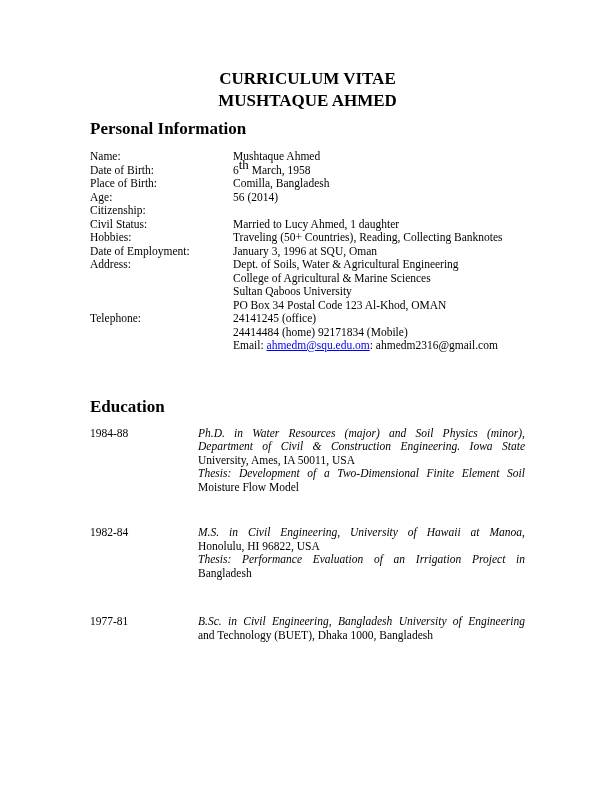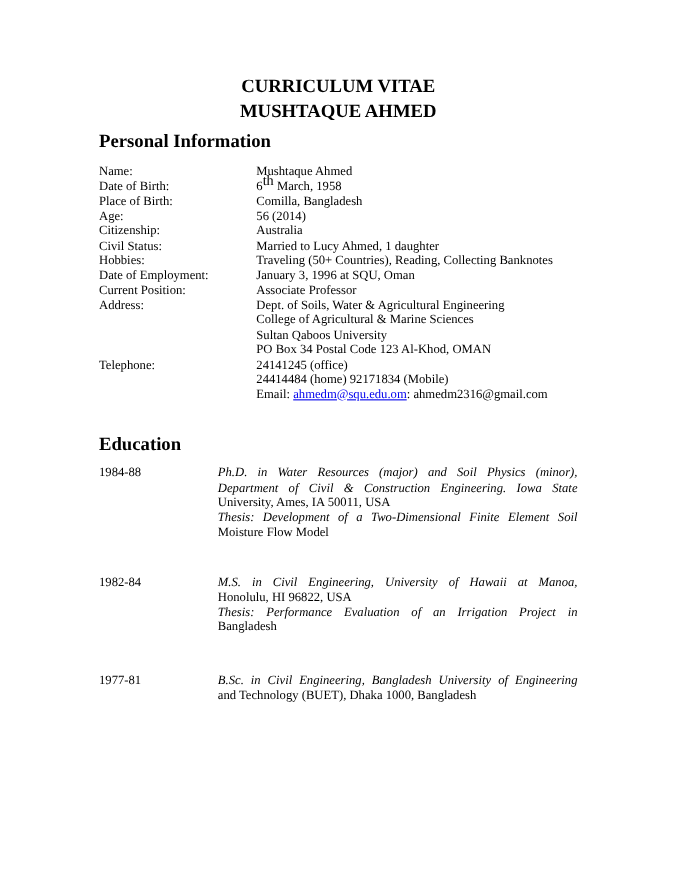--- a/index.html
+++ b/index.html
@@ -21,21 +21,21 @@
     font-weight: bold;
     font-size: 17px;
     line-height: 22px;
   }
   .section-heading {
     font-weight: bold;
     font-size: 17px;
     line-height: 19px;
   }
   .heading-personal { margin-top: 7px; }
-  .heading-education { margin-top: 28px; }
+  .heading-education { margin-top: 44px; }
   .pi-rows { margin-top: 12px; }
   .pi-row { display: flex; }
   .pi-label { flex: 0 0 143px; width: 143px; }
   .pi-value { flex: 1 1 auto; white-space: nowrap; }
   .pi-line { white-space: nowrap; }
   sup.ord {
     font-size: 13px;
     line-height: 0;
     vertical-align: super;
   }
@@ -90,46 +90,37 @@
         </div>
       </div>
       <div class="pi-row">
         <div class="pi-label">Age:</div>
         <div class="pi-value">
           <div class="pi-line"><span>56 (2014)</span></div>
         </div>
       </div>
       <div class="pi-row">
         <div class="pi-label">Citizenship:</div>
-        <div class="pi-value">
-          <div class="pi-line"><span>Australia</span></div>
-        </div>
       </div>
       <div class="pi-row">
         <div class="pi-label">Civil Status:</div>
         <div class="pi-value">
           <div class="pi-line"><span>Married to Lucy Ahmed, 1 daughter</span></div>
         </div>
       </div>
       <div class="pi-row">
         <div class="pi-label">Hobbies:</div>
         <div class="pi-value">
           <div class="pi-line"><span>Traveling (50+ Countries), Reading, Collecting Banknotes</span></div>
         </div>
       </div>
       <div class="pi-row">
         <div class="pi-label">Date of Employment:</div>
         <div class="pi-value">
           <div class="pi-line"><span>January 3, 1996 at SQU, Oman</span></div>
-        </div>
-      </div>
-      <div class="pi-row">
-        <div class="pi-label">Current Position:</div>
-        <div class="pi-value">
-          <div class="pi-line"><span>Associate Professor</span></div>
         </div>
       </div>
       <div class="pi-row">
         <div class="pi-label">Address:</div>
         <div class="pi-value">
           <div class="pi-line"><span>Dept. of Soils, Water &amp; Agricultural Engineering</span></div>
           <div class="pi-line"><span>College of Agricultural &amp; Marine Sciences</span></div>
           <div class="pi-line"><span>Sultan Qaboos University</span></div>
           <div class="pi-line"><span>PO Box 34 Postal Code 123 Al-Khod, OMAN</span></div>
         </div>

